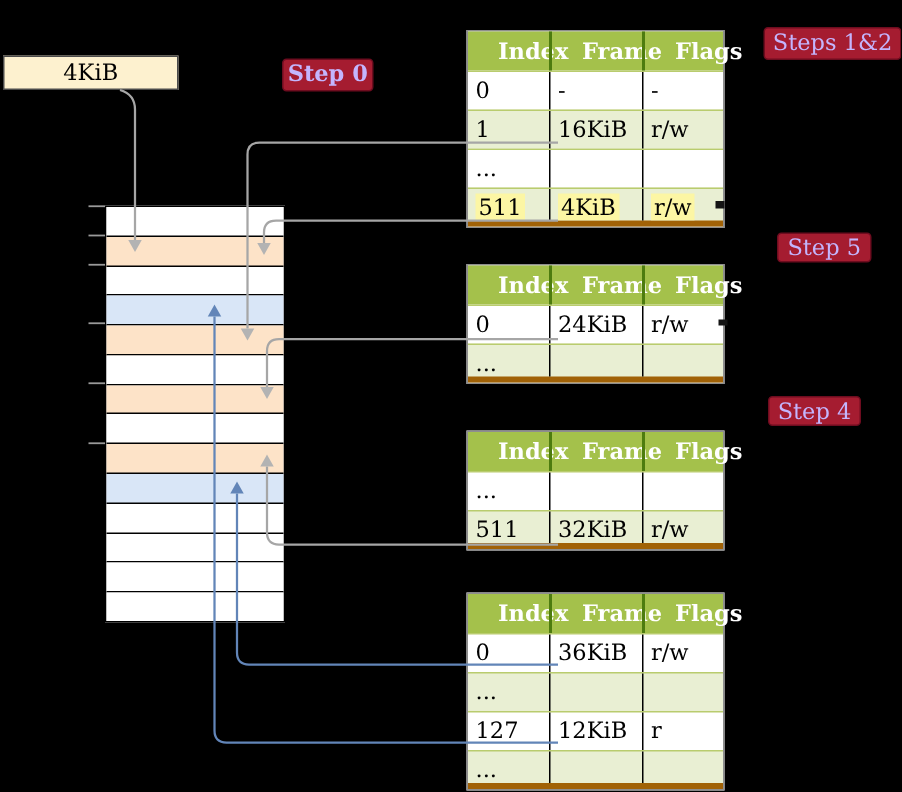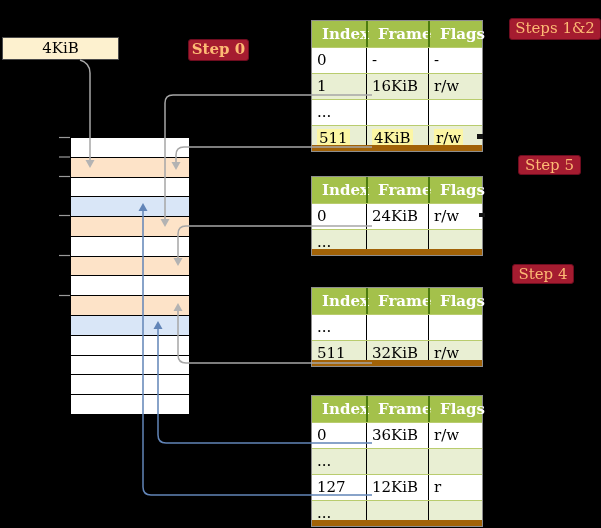--- a/index.html
+++ b/index.html
@@ -4,46 +4,46 @@
 <style>
   html,body{margin:0;padding:0;background:#000;}
   #stage{position:relative;width:601px;height:528px;background:#000;overflow:hidden;
          font-family:"DejaVu Serif", serif;color:#000;}
 
   
   .box4kib{position:absolute;left:2px;top:37px;width:117px;height:23px;box-sizing:border-box;
            background:#fdf1cf;border:1px solid #4a4a4a;text-align:center;line-height:21px;font-size:15px;}
 
   
-  .badge{position:absolute;box-sizing:border-box;background:#a51c30;color:#fdba74;border:1px solid #6e0c1f;
+  .badge{position:absolute;box-sizing:border-box;background:#a51c30;color:#c4b5fd;border:1px solid #6e0c1f;
          border-radius:3px;font-size:15px;text-align:center;line-height:19px;}
   .badge.step0 {left:188px;top:39px;width:61px;height:22px;font-weight:bold;}
   .badge.steps12{left:509px;top:18px;width:92px;height:22px;}
   .badge.step3 {left:518px;top:155px;width:63px;height:20px;line-height:18px;}
   .badge.step4 {left:512px;top:264px;width:62px;height:20px;line-height:18px;}
 
   
   .memcol{position:absolute;left:70px;top:137px;width:120px;height:278px;box-sizing:border-box;
           border:1px solid #000;background:#fff;display:flex;flex-direction:column;}
   .mem-row{flex:1 1 auto;border-bottom:1px solid #000;}
   .mem-row:last-child{border-bottom:none;}
   .mem-row.free{background:#ffffff;}
   .mem-row.page-table{background:#fde3c8;}
   .mem-row.mapped{background:#d9e6f7;}
 
   
   .ptable{position:absolute;left:311px;width:172px;box-sizing:border-box;border:1px solid #8e8e8e;
           background:#fff;font-size:15px;}
   .ptable.t1{top:20px;} .ptable.t2{top:176px;} .ptable.t3{top:287px;} .ptable.t4{top:395px;}
   .ptable .hdr{display:flex;background:#a4c14b;color:#fff;font-weight:bold;height:26px;line-height:26px;}
-  .ptable .hcell{box-sizing:border-box;padding-left:10px;}
+  .ptable .hcell{box-sizing:border-box;padding-left:20px;}
   .ptable .hcell.c1{width:54px;} .ptable .hcell.c2{width:62px;} .ptable .hcell.c3{width:54px;}
   .ptable .hcell + .hcell{border-left:2px solid #4d7c0f;}
   .ptable .row{display:flex;height:26px;line-height:25px;box-sizing:border-box;border-top:1px solid #b9cc6e;}
-  .ptable .row:last-child{border-bottom:6px solid #a16207;}
+  .ptable .row:last-child{border-bottom:4px solid #a16207;}
   .ptable .row.shade{background:#e9efd3;}
   .ptable .cell{box-sizing:border-box;padding-left:5px;overflow:hidden;white-space:nowrap;}
   .ptable .cell.c1{width:54px;} .ptable .cell.c2{width:62px;} .ptable .cell.c3{width:54px;}
   .ptable .cell + .cell{border-left:1px solid #000;}
   .hl{background:#fcf6a4;padding:0 2px;}
 
   
   svg.overlay{position:absolute;left:0;top:0;pointer-events:none;}
 </style>
 </head>

